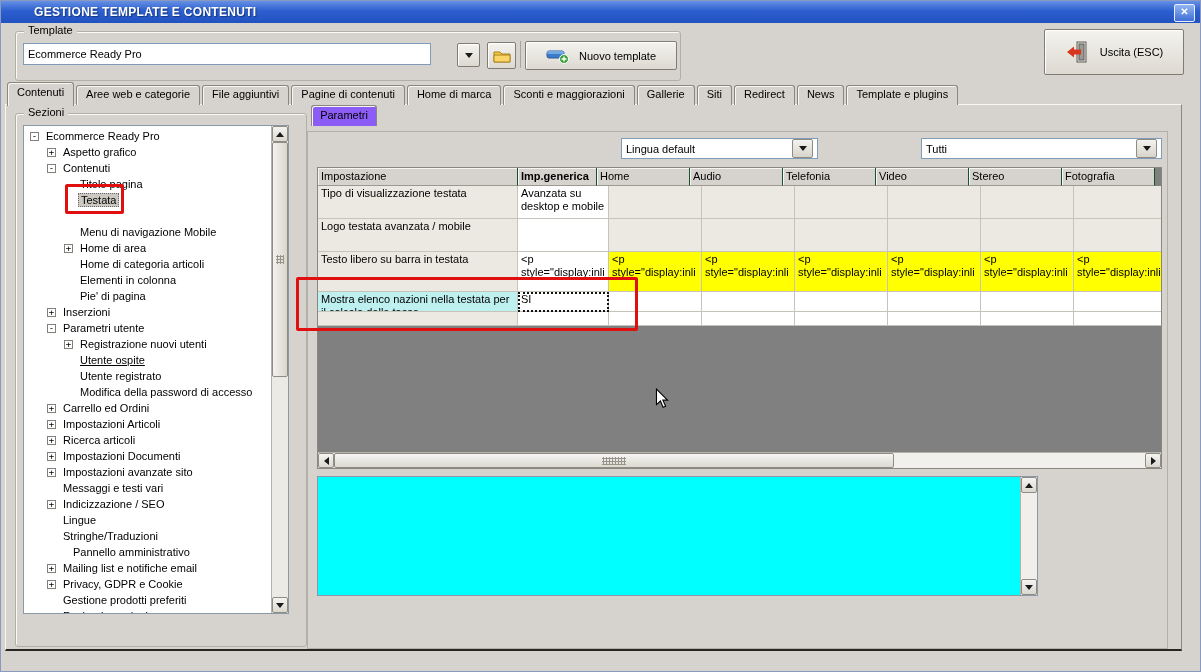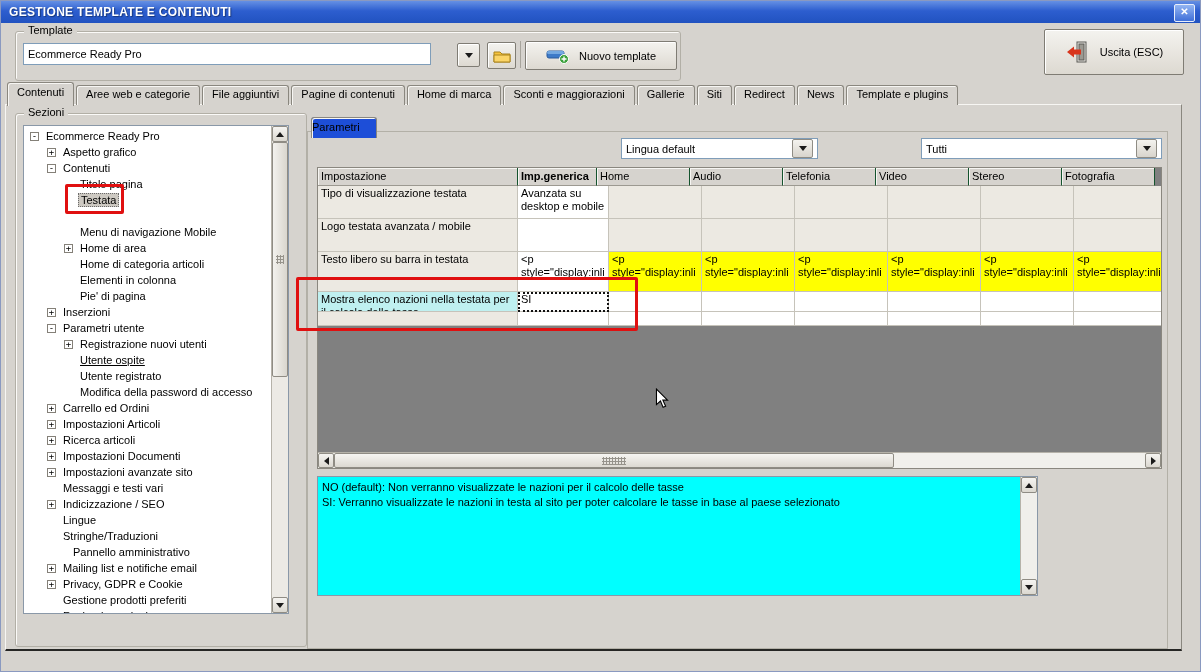--- a/index.html
+++ b/index.html
@@ -3,21 +3,21 @@
 <meta charset="utf-8">
 <style>
   html,body{margin:0;padding:0;}
   #screen{position:relative;width:1201px;height:672px;background:#d6d3ce;overflow:hidden;
           font-family:"Liberation Sans",sans-serif;font-size:11px;color:#000;border:1px solid #8a99c0;box-sizing:border-box;}
 
   
   .titlebar{position:absolute;left:0;top:0;width:1201px;height:22px;
     background:linear-gradient(180deg,#6590e4 0%,#2d5ecf 45%,#2152c0 100%);
     display:flex;align-items:center;padding-left:8px;box-sizing:border-box;}
-  .title-text{color:#fff;font-weight:bold;font-size:12px;text-shadow:1px 1px 1px #16367d;letter-spacing:.3px;}
+  .title-text{color:#fff;font-weight:bold;font-size:12px;text-shadow:1px 1px 1px #16367d;letter-spacing:.3px;margin-left:25px;}
   .close-btn{position:absolute;right:7px;top:3px;width:19px;height:16px;
     background:linear-gradient(180deg,#93b5f2,#3f6fd8);border:1px solid #e8eefb;border-radius:2px;
     color:#fff;font-size:10px;line-height:14px;text-align:center;font-weight:bold;cursor:default;}
 
   
   .groupbox{position:absolute;border:1px solid #b2afa6;border-radius:3px;box-shadow:inset 1px 1px 0 #fbfaf8;}
   .gb-label{position:absolute;top:-8px;left:8px;background:#d6d3ce;padding:0 4px;}
   .btn{position:absolute;background:linear-gradient(180deg,#f4f3ef,#ddd9d1);border:1px solid #7f7c74;border-radius:2px;
        box-shadow:inset 1px 1px 0 #fff;display:flex;align-items:center;justify-content:center;gap:9px;}
   .field{position:absolute;background:#fff;border:1px solid #7f9db9;box-sizing:border-box;
@@ -54,22 +54,22 @@
   .vscroll{position:absolute;right:0;top:0;width:17px;bottom:0;background:#eceae5;border-left:1px solid #b5b2a9;box-sizing:border-box;}
   .sb-btn{position:absolute;width:100%;height:16px;background:linear-gradient(180deg,#f5f4f1,#dbd8d0);
           border:1px solid #8f8c84;box-sizing:border-box;display:flex;align-items:center;justify-content:center;border-radius:2px;}
   .sb-thumb{position:absolute;left:0;width:100%;background:linear-gradient(90deg,#f3f2ee,#d9d6ce);
             border:1px solid #8f8c84;box-sizing:border-box;border-radius:2px;display:flex;align-items:center;justify-content:center;}
   .grip{width:8px;height:9px;background-image:radial-gradient(#96938b 1px,transparent 1.2px);background-size:3px 3px;}
   .grip-h{width:24px;height:8px;background-image:radial-gradient(#96938b 1px,transparent 1.2px);background-size:3px 3px;}
 
   
   .tabpage{position:absolute;left:306px;top:130px;width:861px;height:518px;border:1px solid #b3b0a7;box-sizing:border-box;z-index:1;}
-  .ptab{position:absolute;left:310px;top:116px;width:64px;height:20px;background:#1d4ed8;border:1px solid #8a877f;border-bottom:none;
-        border-radius:3px 3px 0 0;box-shadow:inset 1px 1px 0 #f7f6f3;text-align:left;line-height:19px;z-index:3;}
+  .ptab{position:absolute;left:310px;top:104px;width:64px;height:20px;background:#8b5cf6;border:1px solid #8a877f;border-bottom:none;
+        border-radius:3px 3px 0 0;box-shadow:inset 1px 1px 0 #f7f6f3;text-align:center;line-height:19px;z-index:3;}
   .lbl{position:absolute;white-space:nowrap;}
 
   
   .grid-area{position:absolute;left:316px;top:166px;width:845px;height:302px;background:#808080;
              border:1px solid #8a877f;box-sizing:border-box;overflow:hidden;z-index:2;}
   .grow{display:flex;width:849px;}
   .gh{flex:none;background:#d6d3ce;border-right:1px solid #14532d;border-bottom:1px solid #9c9991;
       box-shadow:inset 1px 1px 0 #f6f5f2;padding:2px 3px;box-sizing:border-box;height:18px;overflow:hidden;white-space:nowrap;}
   .gc{flex:none;border-right:1px solid #c6c3ba;border-bottom:1px solid #c6c3ba;padding:1px 3px;
       box-sizing:border-box;overflow:hidden;line-height:13px;word-wrap:break-word;}
@@ -383,24 +383,20 @@
       <div class="hs-thumb">
           <span class="grip-h"></span>
         </div>
       <div class="hs-btn" style="right:0;">
           <span class="arrow-right"></span>
         </div>
     </div>
   </div>
 
   <div class="cyanbox">
-    <div id="info-lines">
-        <div class="info-line">NO (default): Non verranno visualizzate le nazioni per il calcolo delle tasse</div>
-        <div class="info-line">SI: Verranno visualizzate le nazioni in testa al sito per poter calcolare le tasse in base al paese selezionato</div>
-      </div>
     <div class="vscroll" style="background:#f0efeb;">
       <div class="sb-btn" style="top:0;">
           <span class="arrow-up"></span>
         </div>
       <div class="sb-btn" style="bottom:0;">
           <span class="arrow-down"></span>
         </div>
     </div>
   </div>
 

